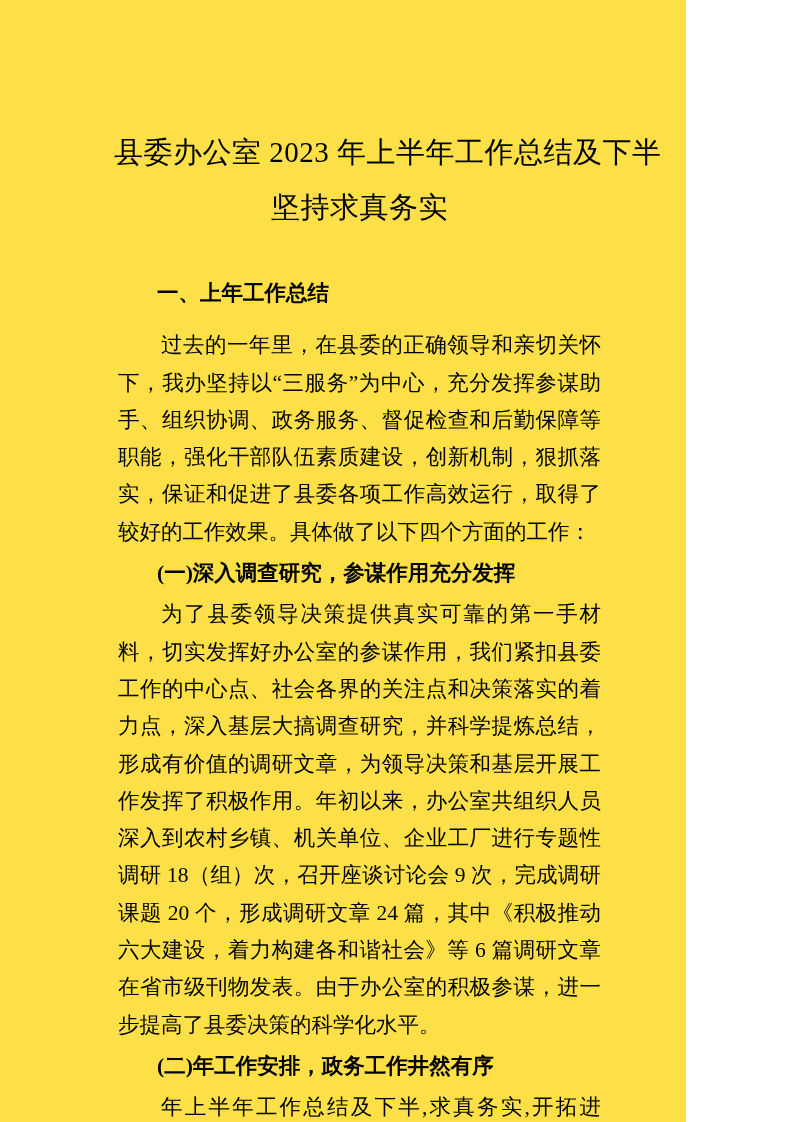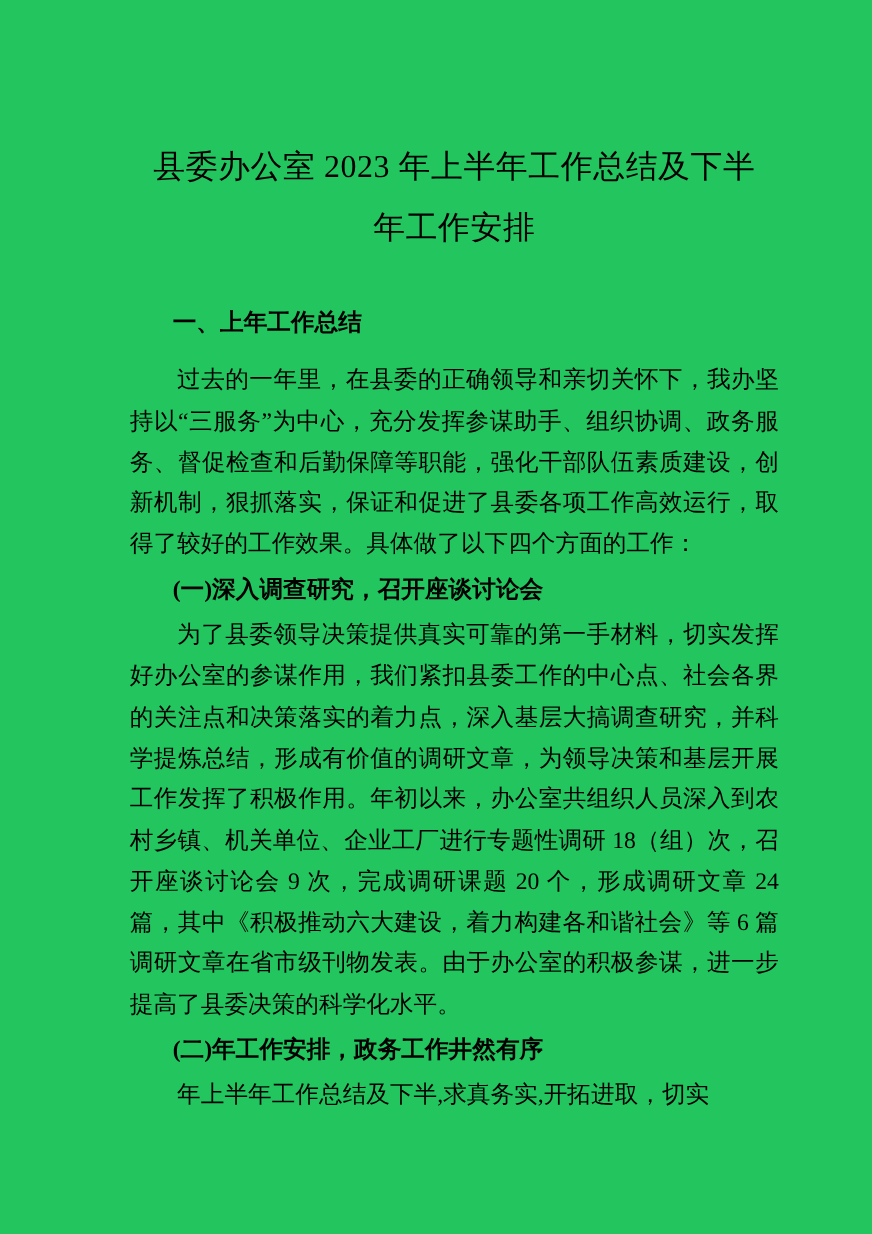--- a/index.html
+++ b/index.html
@@ -2,23 +2,23 @@
 <html lang="zh"><head>
 <meta charset="utf-8">
 <style>
   html, body {
     margin: 0;
     padding: 0;
     background: #ffffff;
   }
   .page {
     position: relative;
-    width: 793px;
+    width: 686px;
     height: 1122px;
-    background: #22c55e;
+    background: #fde047;
     box-sizing: border-box;
     padding: 125px 81px 0 114px;
     overflow: hidden;
     color: #000000;
     font-family: "Liberation Serif", "DejaVu Serif", serif;
   }
   .doc-title {
     text-align: center;
     font-size: 29px;
     line-height: 55px;
@@ -53,28 +53,28 @@
     text-justify: inter-ideograph;
   }
 </style>
 </head>
 <body>
 
 <div class="page">
 
   <div class="doc-title">
     <div class="title-line">县委办公室 2023 年上半年工作总结及下半</div>
-    <div class="title-line">年工作安排</div>
+    <div class="title-line">坚持求真务实</div>
   </div>
 
   <h2 class="h1">一、上年工作总结</h2>
 
   <p class="para">过去的一年里，在县委的正确领导和亲切关怀下，我办坚持以“三服务”为中心，充分发挥参谋助手、组织协调、政务服务、督促检查和后勤保障等职能，强化干部队伍素质建设，创新机制，狠抓落实，保证和促进了县委各项工作高效运行，取得了较好的工作效果。具体做了以下四个方面的工作：</p>
 
-  <h3 class="h2">(一)深入调查研究，召开座谈讨论会</h3>
+  <h3 class="h2">(一)深入调查研究，参谋作用充分发挥</h3>
 
   <p class="para">为了县委领导决策提供真实可靠的第一手材料，切实发挥好办公室的参谋作用，我们紧扣县委工作的中心点、社会各界的关注点和决策落实的着力点，深入基层大搞调查研究，并科学提炼总结，形成有价值的调研文章，为领导决策和基层开展工作发挥了积极作用。年初以来，办公室共组织人员深入到农村乡镇、机关单位、企业工厂进行专题性调研 18（组）次，召开座谈讨论会 9 次，完成调研课题 20 个，形成调研文章 24 篇，其中《积极推动六大建设，着力构建各和谐社会》等 6 篇调研文章在省市级刊物发表。由于办公室的积极参谋，进一步提高了县委决策的科学化水平。</p>
 
   <h3 class="h2">(二)年工作安排，政务工作井然有序</h3>
 
   <p class="para">年上半年工作总结及下半,求真务实,开拓进取，切实</p>
 
 </div>
 
 </body></html>

